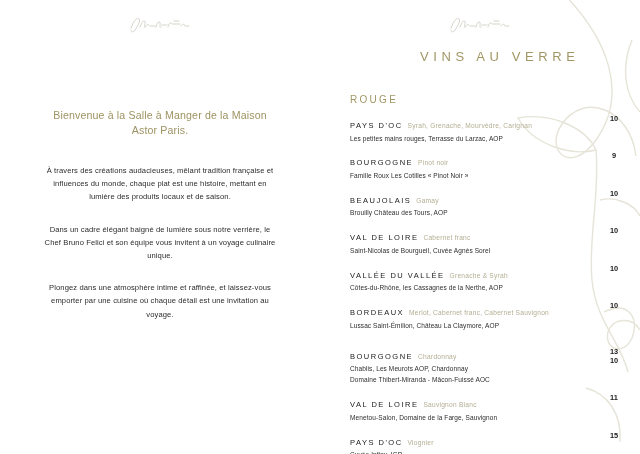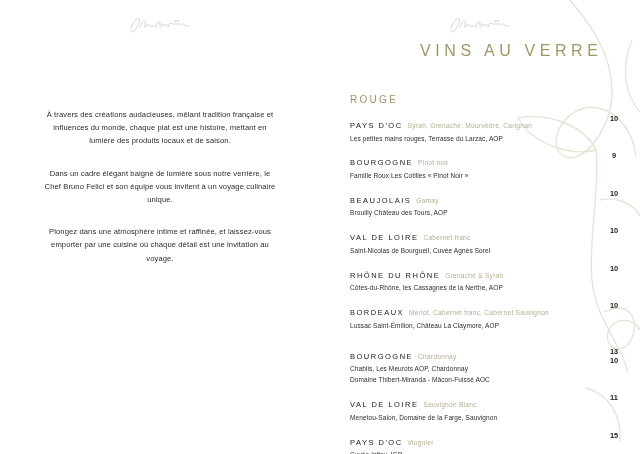--- a/index.html
+++ b/index.html
@@ -85,23 +85,23 @@
     line-height: 13.2px;
     letter-spacing: 0.1px;
     margin: 0 0 19px 0;
     font-weight: 400;
   }
   .welcome-para:last-child { margin-bottom: 8px; }
 
   
   .menu-title {
     position: absolute;
-    top: 42px;
+    top: 49px;
     left: 100px;
-    font-size: 16px;
+    font-size: 13px;
     letter-spacing: 4.6px;
     color: #a09765;
     font-weight: 400;
     white-space: nowrap;
   }
 
   .menu-body {
     position: absolute;
     top: 78px;
     left: 30px;
@@ -189,20 +189,21 @@
           <path d="M40 13 C 41 9, 43 7, 44 10"></path>
           <path d="M45 10 L 52 10"></path>
           <path d="M46 7 L 51 7"></path>
           <path d="M53 12 C 55 9, 57 10, 57 12"></path>
           <path d="M58 12 L 61 12"></path>
         </g>
       </svg>
     </div>
 
     <div class="welcome-block">
+      <h1 class="welcome-title">Bienvenue à la Salle à Manger de la Maison Astor Paris.</h1>
       <p class="welcome-para">À travers des créations audacieuses, mêlant tradition française et influences du monde, chaque plat est une histoire, mettant en lumière des produits locaux et de saison.</p>
       <p class="welcome-para">Dans un cadre élégant baigné de lumière sous notre verrière, le Chef Bruno Felici et son équipe vous invitent à un voyage culinaire unique.</p>
       <p class="welcome-para">Plongez dans une atmosphère intime et raffinée, et laissez-vous emporter par une cuisine où chaque détail est une invitation au voyage.</p>
     </div>
 
   </div>
 
   <div class="page-right">
 
     <div class="logo">
@@ -259,21 +260,21 @@
               <div class="wine-info">
                 <div><span class="wine-head">VAL DE LOIRE</span><span class="wine-grape">Cabernet franc</span></div>
                 <div class="wine-desc">Saint-Nicolas de Bourgueil, Cuvée Agnès Sorel</div>
               </div>
               <div class="wine-prices">
                 <div class="price">10</div>
               </div>
             </div>
             <div class="wine">
               <div class="wine-info">
-                <div><span class="wine-head">RHÔNE DU RHÔNE</span><span class="wine-grape">Grenache &amp; Syrah</span></div>
+                <div><span class="wine-head">VALLÉE DU VALLÉE</span><span class="wine-grape">Grenache &amp; Syrah</span></div>
                 <div class="wine-desc">Côtes-du-Rhône, les Cassagnes de la Nerthe, AOP</div>
               </div>
               <div class="wine-prices">
                 <div class="price">10</div>
               </div>
             </div>
             <div class="wine">
               <div class="wine-info">
                 <div><span class="wine-head">BORDEAUX</span><span class="wine-grape">Merlot, Cabernet franc, Cabernet Sauvignon</span></div>
                 <div class="wine-desc">Lussac Saint-Émilion, Château La Claymore, AOP</div>

